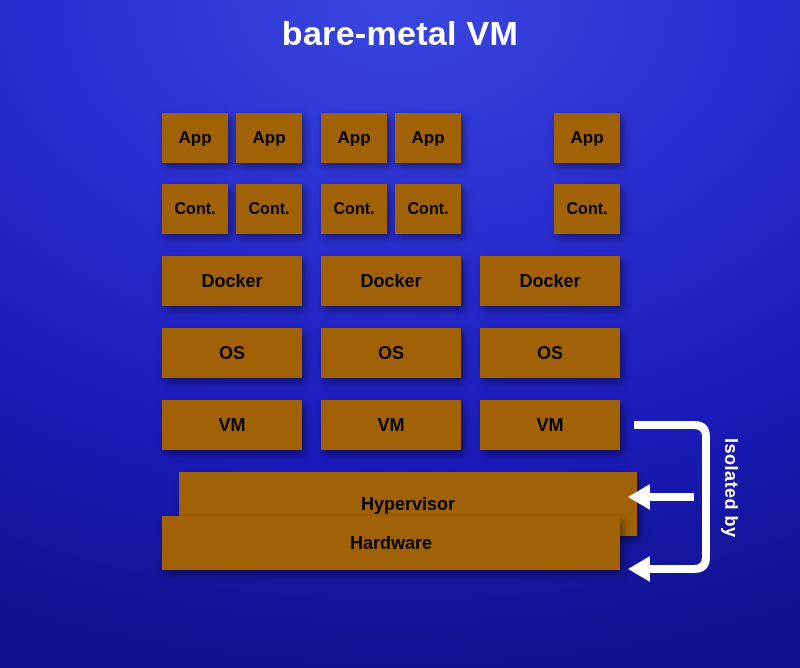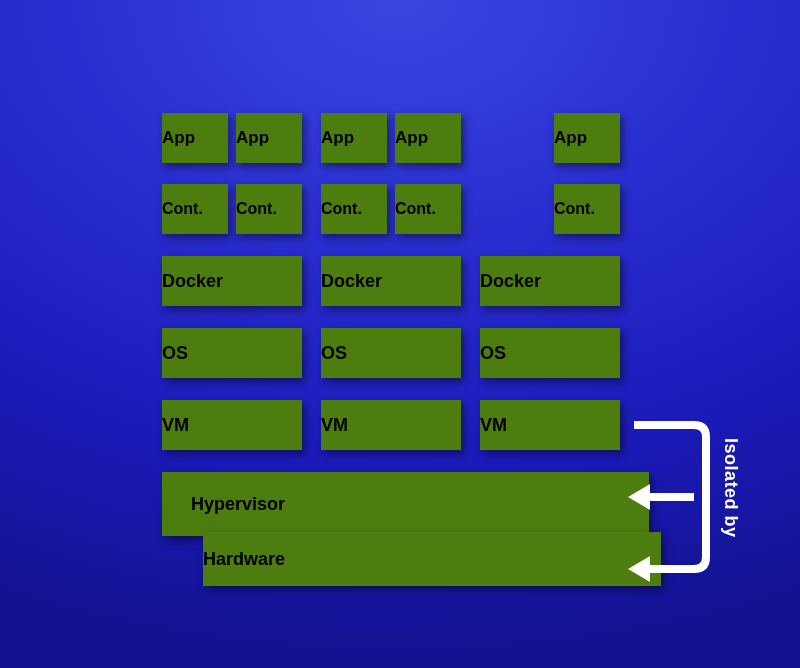--- a/index.html
+++ b/index.html
@@ -26,25 +26,26 @@
     text-align: center;
     color: #ffffff;
     font-weight: 700;
     font-size: 34px;
     line-height: 1.15;
     letter-spacing: 0.3px;
   }
 
   .box {
     position: absolute;
-    background: #4d7c0f;
+    background: #a16207;
     color: #000;
     font-weight: 700;
     display: flex;
     align-items: center;
+    justify-content: center;
     box-shadow: 3px 4px 8px rgba(0,0,0,0.45);
   }
 
   .label-vert {
     position: absolute;
     color: #ffffff;
     font-weight: 700;
     font-size: 18px;
     writing-mode: vertical-rl;
     text-orientation: mixed;
@@ -55,21 +56,21 @@
     position: absolute;
     overflow: visible;
   }
 </style>
 </head>
 <body>
 
 <div class="canvas">
 
   <div class="title">
-    <br>
+    <span>bare-metal VM</span><br>
   </div>
 
   <div class="box" style="left:162px; top:113px; width:66px; height:50px; font-size:17px;">
       <span>App</span>
     </div>
   <div class="box" style="left:236px; top:113px; width:66px; height:50px; font-size:17px;">
       <span>App</span>
     </div>
   <div class="box" style="left:321px; top:113px; width:66px; height:50px; font-size:17px;">
       <span>App</span>
@@ -120,25 +121,25 @@
   <div class="box" style="left:162px; top:400px; width:140px; height:50px; font-size:18px;">
       <span>VM</span>
     </div>
   <div class="box" style="left:321px; top:400px; width:140px; height:50px; font-size:18px;">
       <span>VM</span>
     </div>
   <div class="box" style="left:480px; top:400px; width:140px; height:50px; font-size:18px;">
       <span>VM</span>
     </div>
 
-  <div class="box" style="left:162px; top:472px; width:458px; height:64px; font-size:18px;padding-left:29px;">
+  <div class="box" style="left:179px; top:472px; width:458px; height:64px; font-size:18px;">
       <span>Hypervisor</span>
     </div>
 
-  <div class="box" style="left:162px; top:532px; width:458px; height:54px; font-size:18px;margin-left:41px;">
+  <div class="box" style="left:162px; top:516px; width:458px; height:54px; font-size:18px;">
       <span>Hardware</span>
     </div>
 
   <svg class="bracket" style="left:620px; top:400px; width:130px; height:200px;">
 
     <path d="M 14 25 L 74 25 Q 86 25 86 37 L 86 157 Q 86 169 74 169" fill="none" stroke="#ffffff" stroke-width="8" stroke-linecap="butt"></path>
 
     <line x1="74" y1="97" x2="26" y2="97" stroke="#ffffff" stroke-width="8"></line>
 
     <polygon points="8,97 30,84 30,110" fill="#ffffff"></polygon>

